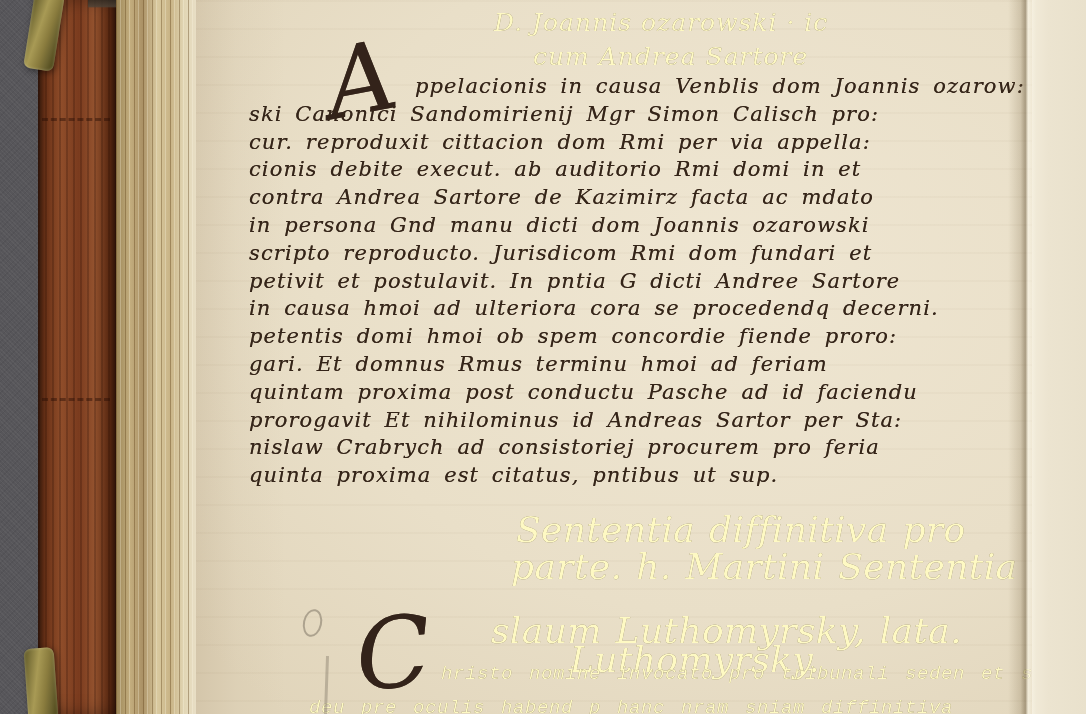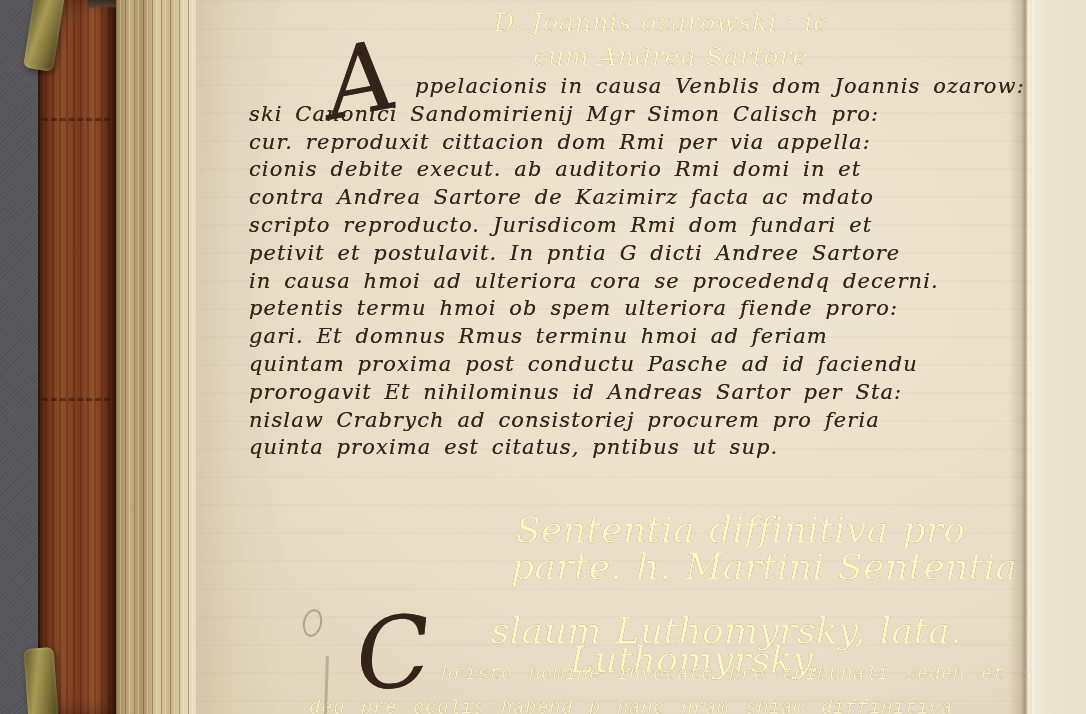--- a/index.html
+++ b/index.html
@@ -104,24 +104,25 @@
   <div class="ink h1 l1">D. Joannis ozarowski · ic</div>
   <div class="ink h1 l2">cum Andrea Sartore</div>
 
   <div class="initial a">A</div>
   <div class="entry-lines">
     <div>ppelacionis in causa Venblis dom Joannis ozarow:</div>
     <div>ski Canonici Sandomirienij Mgr Simon Calisch pro:</div>
     <div>cur. reproduxit cittacion dom Rmi per via appella:</div>
     <div>cionis debite execut. ab auditorio Rmi domi in et</div>
     <div>contra Andrea Sartore de Kazimirz facta ac mdato</div>
+    <div>in persona Gnd manu dicti dom Joannis ozarowski</div>
     <div>scripto reproducto. Jurisdicom Rmi dom fundari et</div>
     <div>petivit et postulavit. In pntia G dicti Andree Sartore</div>
     <div>in causa hmoi ad ulteriora cora se procedendq decerni.</div>
-    <div>petentis termu hmoi ob spem ulteriora fiende proro:</div>
+    <div>petentis domi hmoi ob spem concordie fiende proro:</div>
     <div>gari. Et domnus Rmus terminu hmoi ad feriam</div>
     <div>quintam proxima post conductu Pasche ad id faciendu</div>
     <div>prorogavit Et nihilominus id Andreas Sartor per Sta:</div>
     <div>nislaw Crabrych ad consistoriej procurem pro feria</div>
     <div>quinta proxima est citatus, pntibus ut sup.</div>
   </div>
 
   <div class="ink h2 l0">Sententia diffinitiva pro</div>
   <div class="ink h2 l1">parte. h. Martini Sententia</div>
   <div class="ink h2 l3">slaum Luthomyrsky, lata.</div>

